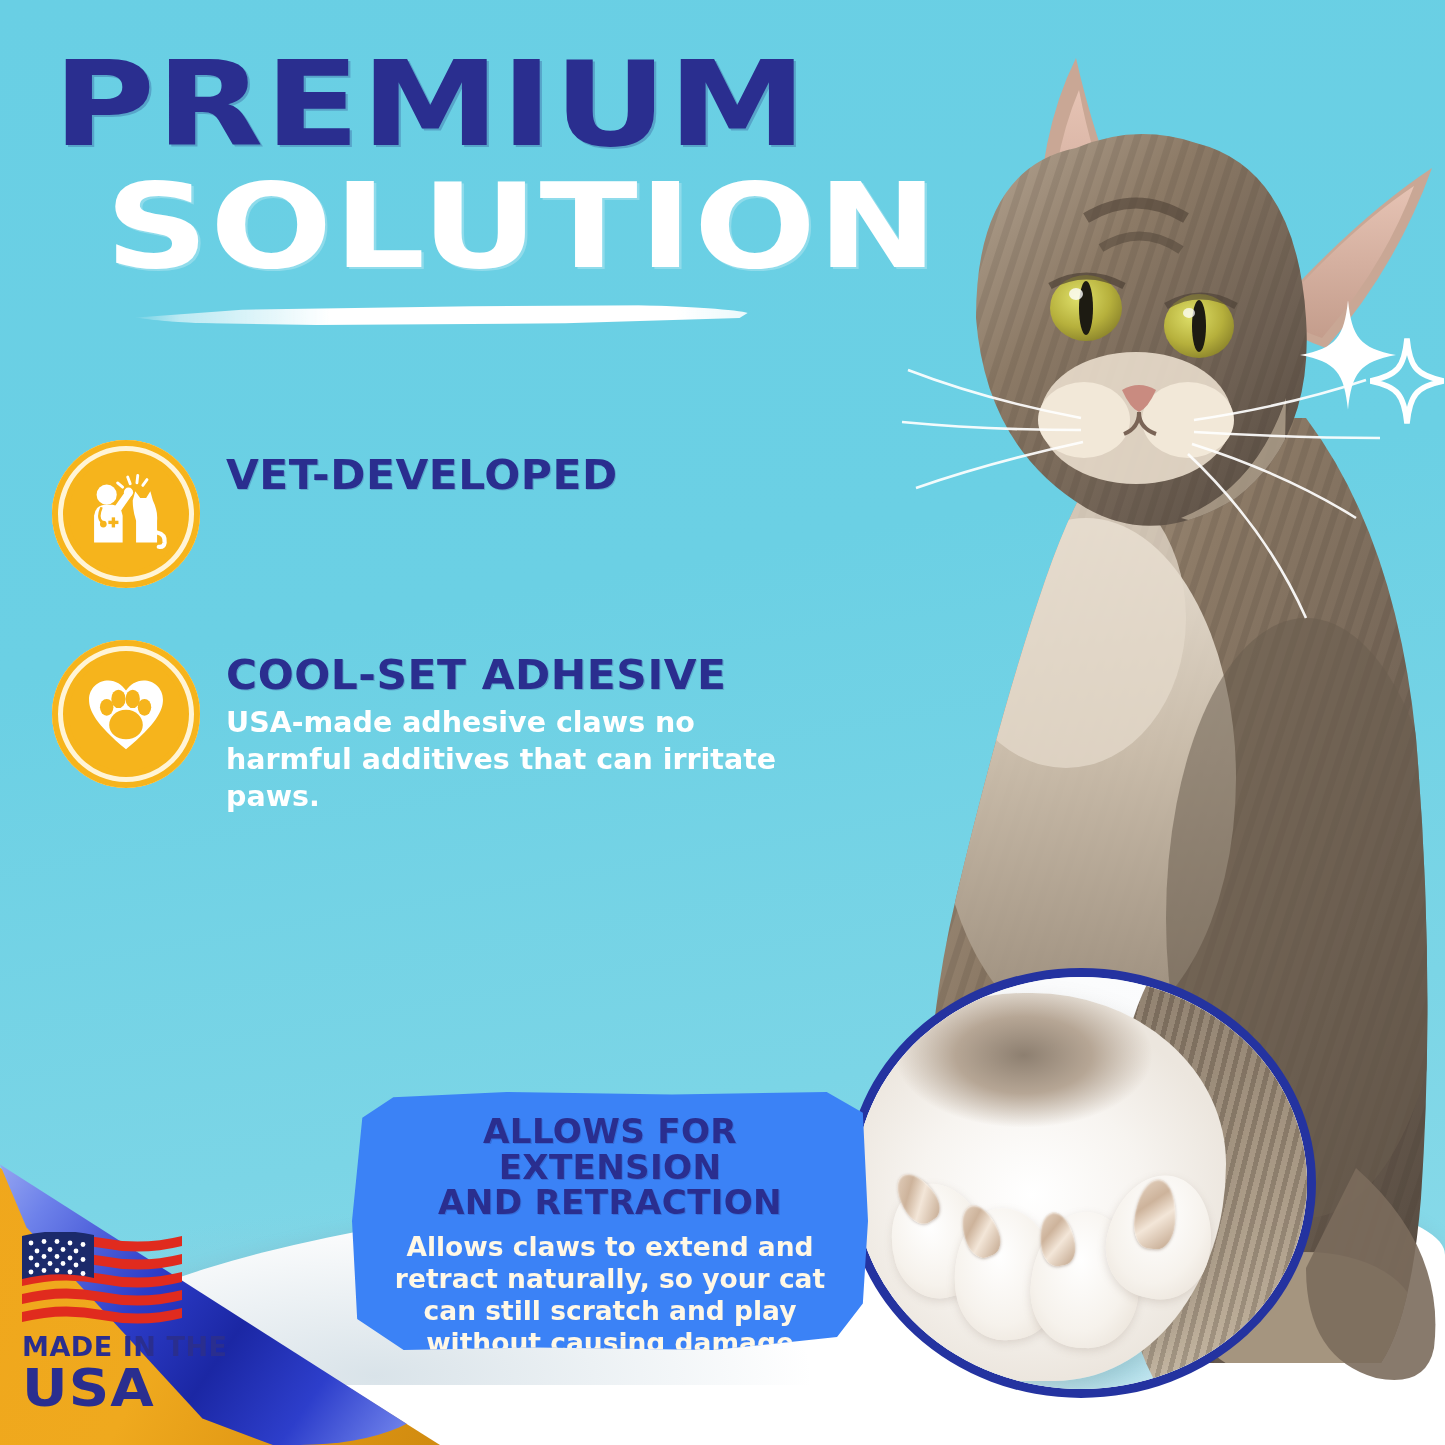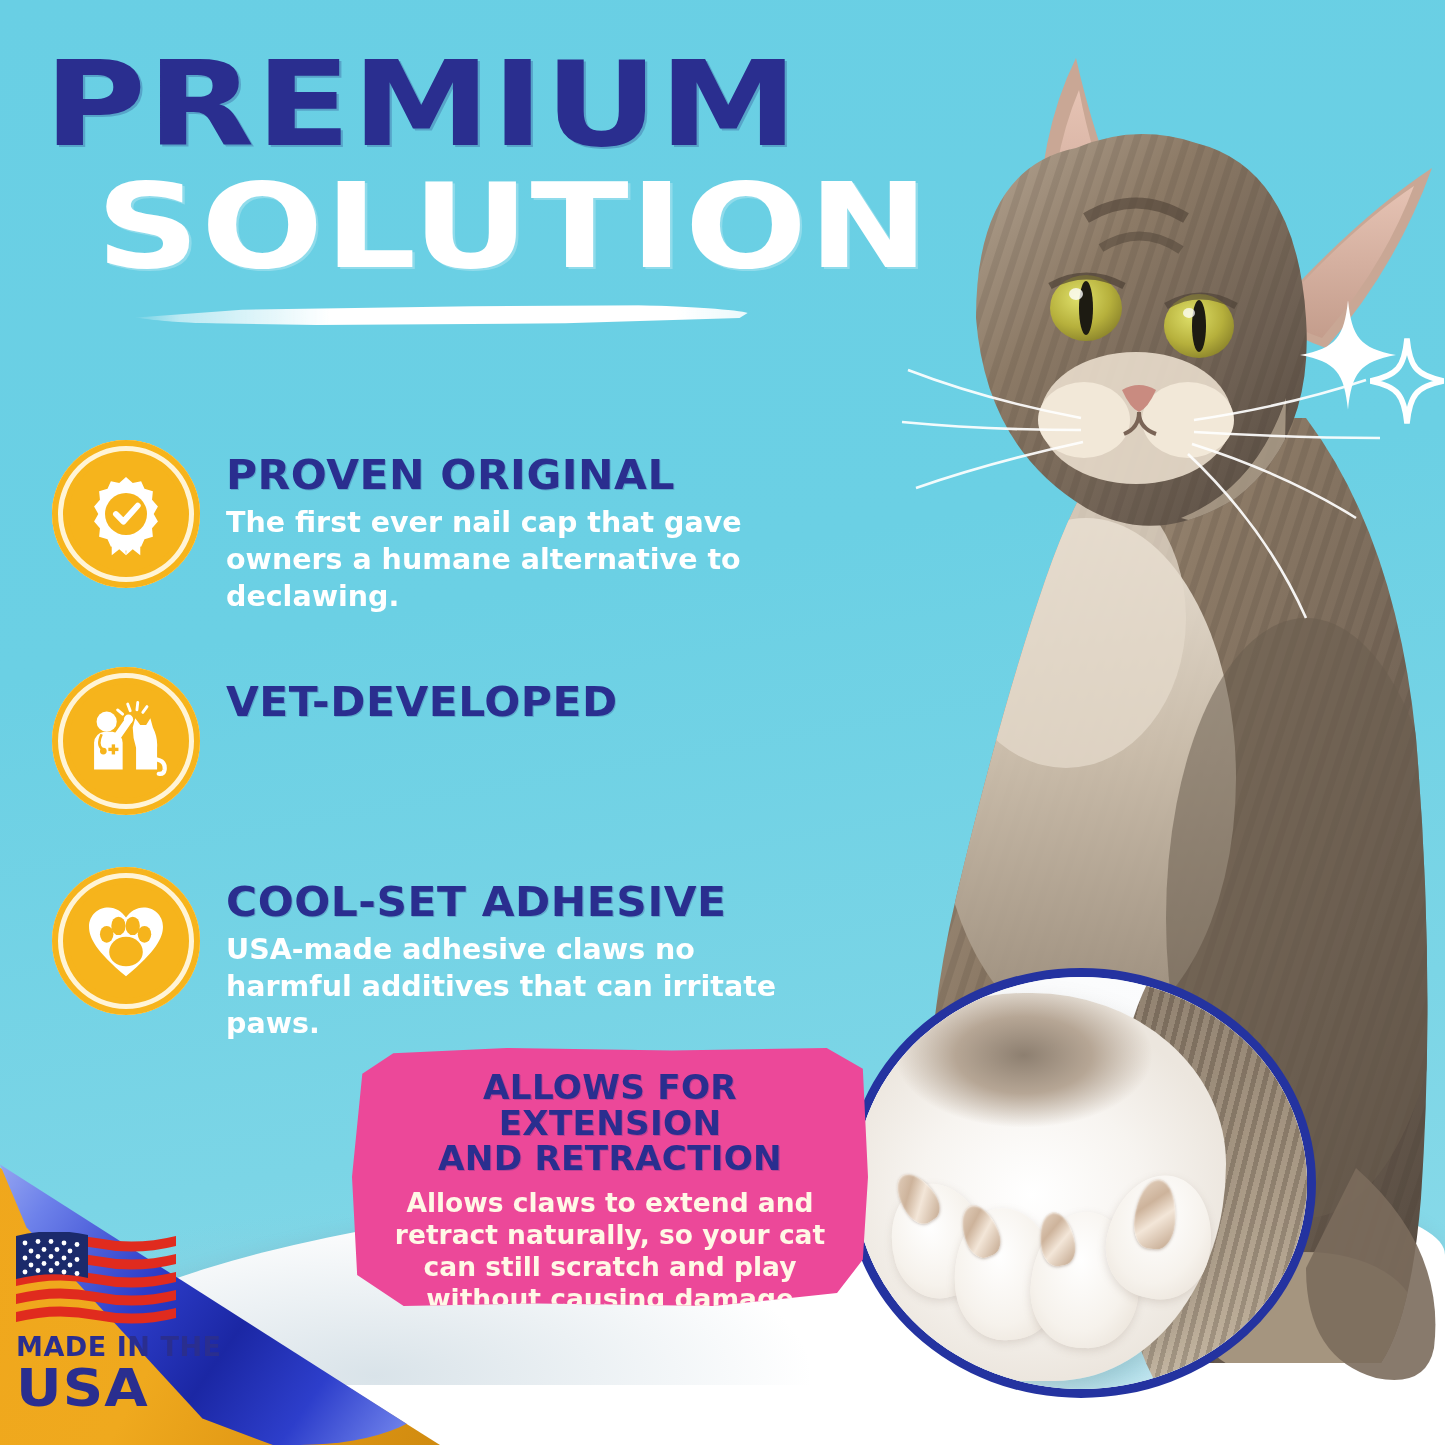--- a/index.html
+++ b/index.html
@@ -30,21 +30,21 @@
     border-top-right-radius:300px 70px;
     box-shadow:0 -2px 14px rgba(120,160,180,.18);
   }
   .bg-floor-shade {
     position:absolute; left:130px; bottom:60px; width:700px; height:180px;
     background:radial-gradient(ellipse at 35% 95%, rgba(160,185,200,.40) 0%, rgba(255,255,255,0) 68%);
     pointer-events:none;
   }
 
   
-  .headline { position:absolute; left:44px; top:48px; width:830px; }
+  .headline { position:absolute; left:53px; top:48px; width:830px; }
   .hl-line {
     font-family:"DejaVu Sans", sans-serif;
     font-weight:bold;
     letter-spacing:1px;
     line-height:.95;
     white-space:nowrap;
   }
   .hl-premium {
     font-size:118px;
     color:#2A2E8F;
@@ -164,23 +164,23 @@
     position:absolute; right:-6%; top:-10%; width:48%; height:120%;
     background:
       repeating-linear-gradient(104deg, rgba(90,78,66,.30) 0 5px, rgba(190,176,158,.22) 5px 11px),
       linear-gradient(180deg,#7d6e5e 0%, #9d8d79 40%, #b9aa95 78%, #cfc3ae 100%);
     border-radius:40% 0 0 46%;
   }
 
   
   .callout {
     position:absolute;
-    left:352px; top:1048px;
+    left:352px; top:1092px;
     width:516px; height:258px;
-    background:#ec4899;
+    background:#3b82f6;
     border-radius:34px 34px 34px 34px;
     clip-path:polygon(
       2% 10%, 8% 2%, 30% 0%, 62% 1%, 92% 0%, 99% 8%,
       100% 50%, 99% 82%, 94% 95%, 70% 100%, 36% 99%, 10% 100%, 1% 88%, 0% 50%);
     padding:22px 24px 18px 24px;
     text-align:center;
   }
   .co-title {
     font-family:"DejaVu Sans", sans-serif;
     font-weight:bold;
@@ -211,21 +211,21 @@
     clip-path:polygon(0% 16%, 100% 100%, 0% 100%);
   }
   .curl-blue-shape {
     position:absolute; left:0; bottom:0; width:440px; height:330px;
     background:linear-gradient(125deg,
       #A7B6F4 0%, #6D81EA 16%, #2C3CC8 40%, #1B27A4 58%, #2D3ECB 76%, #7285EC 94%, #A9B8F5 100%);
     clip-path:polygon(0% 15%, 100% 100%, 62% 100%, 46% 92%, 6% 34%);
     border-bottom-right-radius:140px 60px;
   }
 
-  .usa-badge { position:absolute; left:16px; bottom:30px; width:210px; }
+  .usa-badge { position:absolute; left:22px; bottom:30px; width:210px; }
   .usa-flag { width:160px; height:92px; display:block; }
   .usa-made {
     margin-top:8px;
     font-family:"DejaVu Sans", sans-serif;
     font-weight:bold;
     font-size:26px;
     letter-spacing:.5px;
     color:#2A2E8F;
     transform:scaleX(1.04);
     transform-origin:left center;
@@ -358,35 +358,20 @@
   </svg>
 
   <div class="headline">
     <div class="hl-line hl-premium">PREMIUM</div>
     <div class="hl-line hl-solution">SOLUTION</div>
   </div>
   <div class="hl-swoosh"></div>
 
   <div class="features">
 
-    <div class="feature f1">
-      <div class="f-icon">
-        <svg viewBox="0 0 100 100">
-          <path d="M50 6 L58 13 L68 11 L72 20 L82 23 L81 33 L88 41 L83 50 L88 59 L81 67 L82 77 L72 80 L68 89 L58 87 L50 94 L42 87 L32 89 L28 80 L18 77 L19 67 L12 59 L17 50 L12 41 L19 33 L18 23 L28 20 L32 11 L42 13 Z" fill="#ffffff"></path>
-          <circle cx="50" cy="50" r="25" fill="#F6B41C"></circle>
-          <path d="M38 50 L47 59 L64 40" stroke="#ffffff" stroke-width="7" fill="none" stroke-linecap="round" stroke-linejoin="round"></path>
-          <path d="M33 78 L33 99 L42 92 L50 99 L48 76 Z" fill="#ffffff"></path>
-          <path d="M67 78 L67 99 L58 92 L50 99 L52 76 Z" fill="#ffffff"></path>
-        </svg>
-      </div>
-      <div class="f-text">
-        <div class="f-title">PROVEN ORIGINAL</div>
-        <div class="f-body">The first ever nail cap that gave owners a humane alternative to declawing.</div>
-      </div>
-    </div>
 
     <div class="feature f2">
       <div class="f-icon">
         <svg viewBox="0 0 100 100">
 
           <circle cx="27" cy="27" r="12" fill="#ffffff"></circle>
           <path d="M12 84 L12 52 Q13 41 24 39 L34 39 Q45 41 46 52 L46 84 Z" fill="#ffffff"></path>
           <path d="M40 44 L52 27" stroke="#ffffff" stroke-width="9" stroke-linecap="round"></path>
           <circle cx="53" cy="24" r="5.5" fill="#ffffff"></circle>
 

